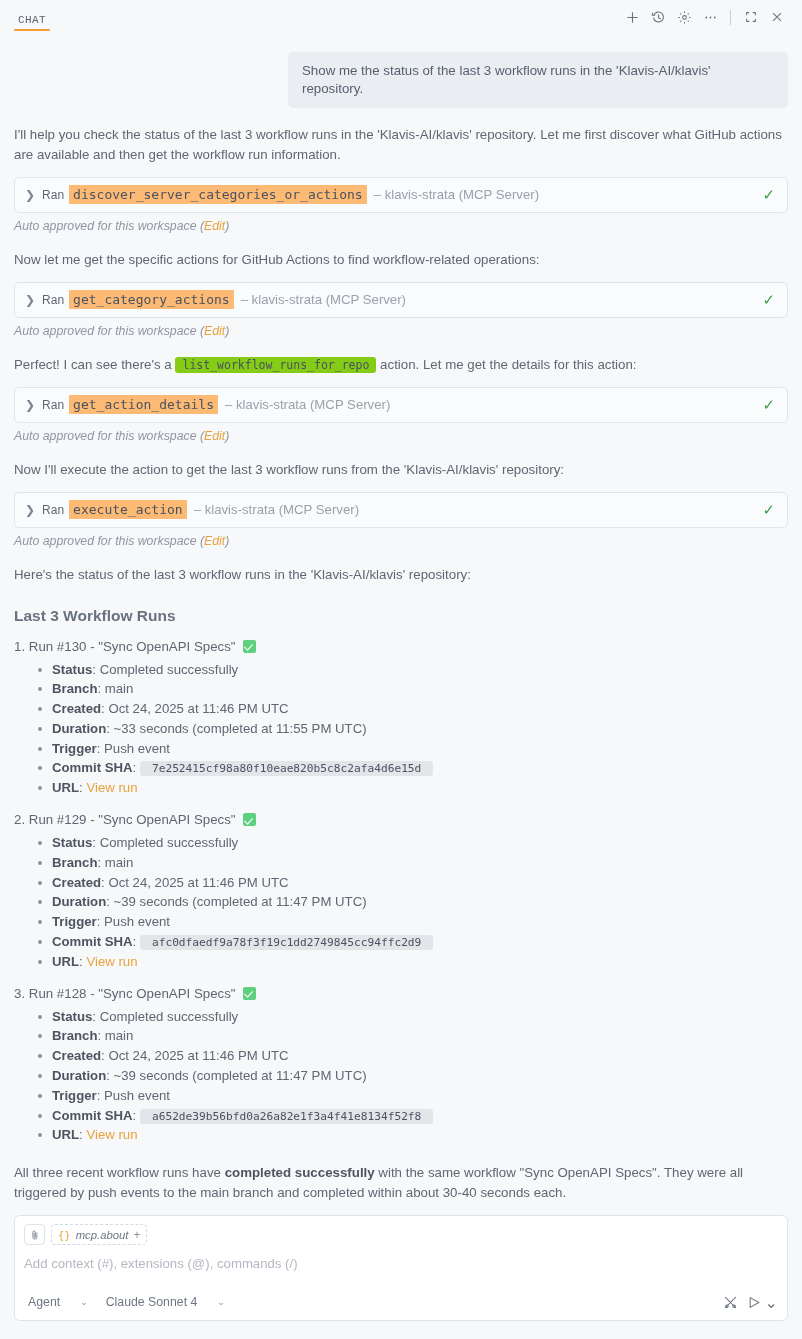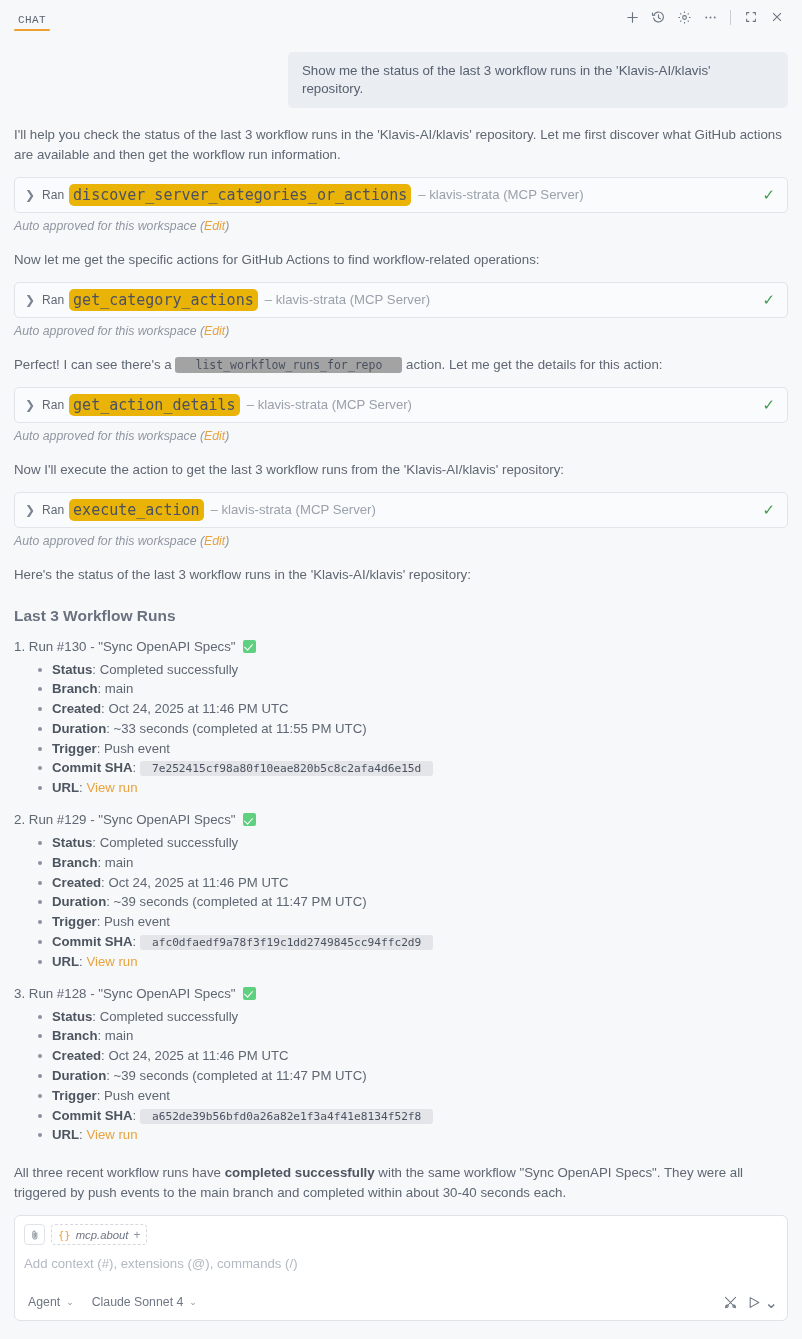--- a/index.html
+++ b/index.html
@@ -71,23 +71,23 @@
   .para {
     color: #5f6773;
     font-size: 13.3px;
     line-height: 1.5;
     margin: 17px 0 0 0;
   }
 
   code.inline {
     font-family: "DejaVu Sans Mono", monospace;
     font-size: 11.5px;
-    background: #a3a3a3;
+    background: #84cc16;
     color: #4a5160;
-    padding: 1px 20px;
+    padding: 1px 7px;
     border-radius: 3px;
     white-space: nowrap;
   }
 
   
   .toolcard {
     margin-top: 12px;
     border: 1px solid #e1e4e9;
     border-radius: 5px;
     background: #fafbfc;
@@ -104,25 +104,25 @@
     display: inline-block;
     line-height: 1;
   }
   .ran-label {
     color: #5f6773;
     font-size: 12px;
     margin-right: 5px;
   }
   .tool-name {
     font-family: "DejaVu Sans Mono", monospace;
-    font-size: 15px;
-    background: #eab308;
+    font-size: 13px;
+    background: #fdba74;
     color: #4a5160;
     padding: 2px 4px;
-    border-radius: 5px;
+    border-radius: 0;
   }
   .tool-server {
     color: #9aa1ac;
     font-size: 13.2px;
     margin-left: 7px;
   }
   .tool-ok {
     margin-left: auto;
     color: #3c9a4a;
     font-size: 15px;
@@ -272,21 +272,21 @@
     margin-top: 11px;
     font-size: 13.2px;
     color: #b3b9c2;
     min-height: 19px;
   }
   .composer-bottom {
     display: flex; align-items: center;
     margin-top: 16px;
   }
   .pill {
-    display: flex; align-items: center; gap: 6px;
+    display: flex; align-items: center; gap: 20px;
     font-size: 12.3px;
     color: #6f7784;
     padding: 2px 4px;
     margin-right: 10px;
     cursor: pointer;
   }
   .pill .cv { font-size: 9px; color: #8d95a1; }
   .composer-right { margin-left: auto; display: flex; align-items: center; gap: 4px; }
   .cb-btn {
     width: 24px; height: 22px;

